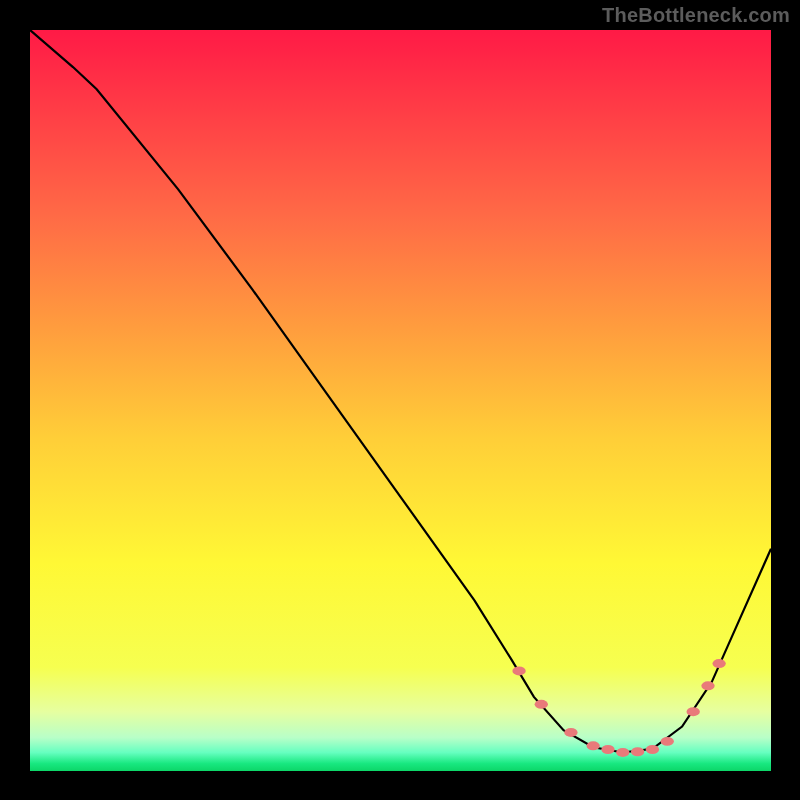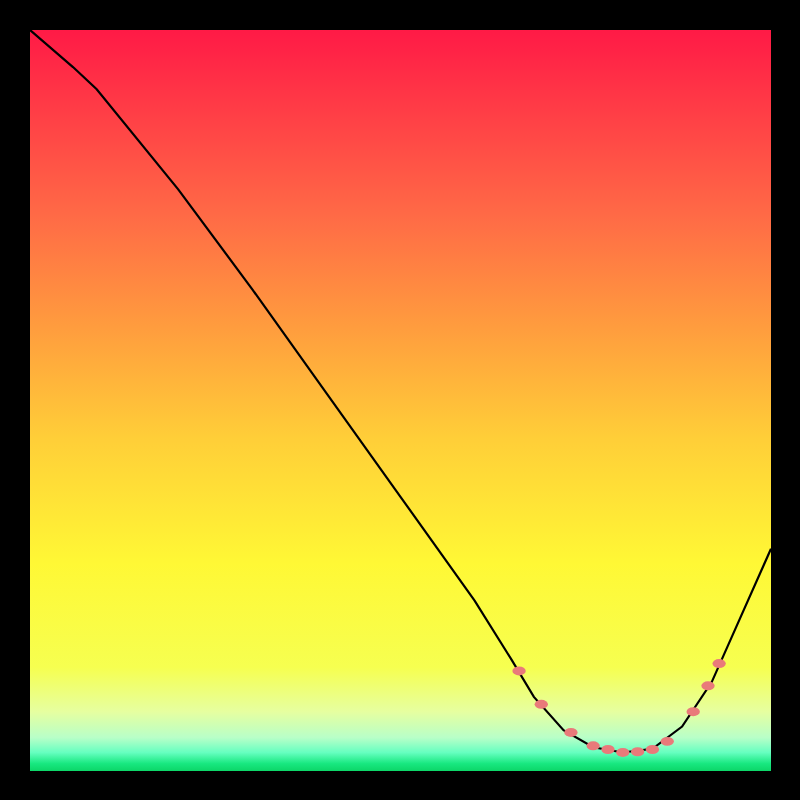--- a/index.html
+++ b/index.html
@@ -45,20 +45,21 @@
     position: absolute;
     inset: 0;
     width: 100%;
     height: 100%;
   }
 </style>
 </head>
 <body>
 
 <div class="container">
+  <div class="watermark">TheBottleneck.com</div>
   <div class="plot-area">
     <svg class="gradient" viewBox="0 0 100 100" preserveAspectRatio="none">
       <defs>
         <linearGradient id="bg-grad" x1="0" y1="0" x2="0" y2="1">
             <stop offset="0%" stop-color="#ff1a46"></stop>
             <stop offset="10%" stop-color="#ff3a46"></stop>
             <stop offset="25%" stop-color="#ff6a46"></stop>
             <stop offset="40%" stop-color="#ff9c3e"></stop>
             <stop offset="55.00000000000001%" stop-color="#ffce38"></stop>
             <stop offset="72%" stop-color="#fff835"></stop>

